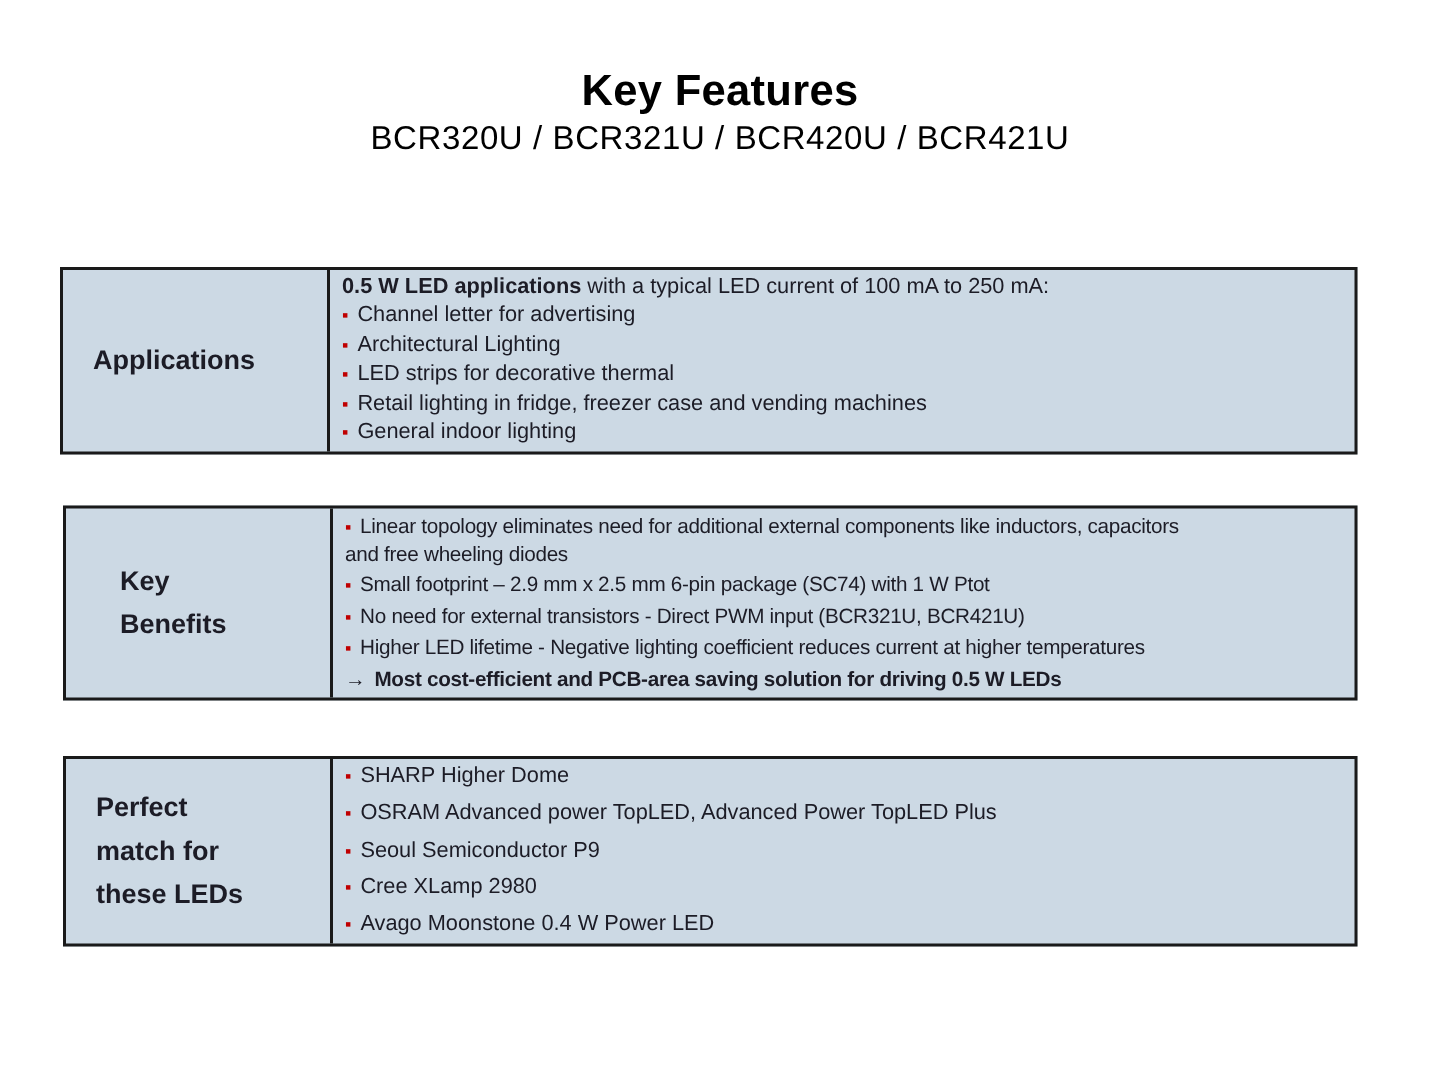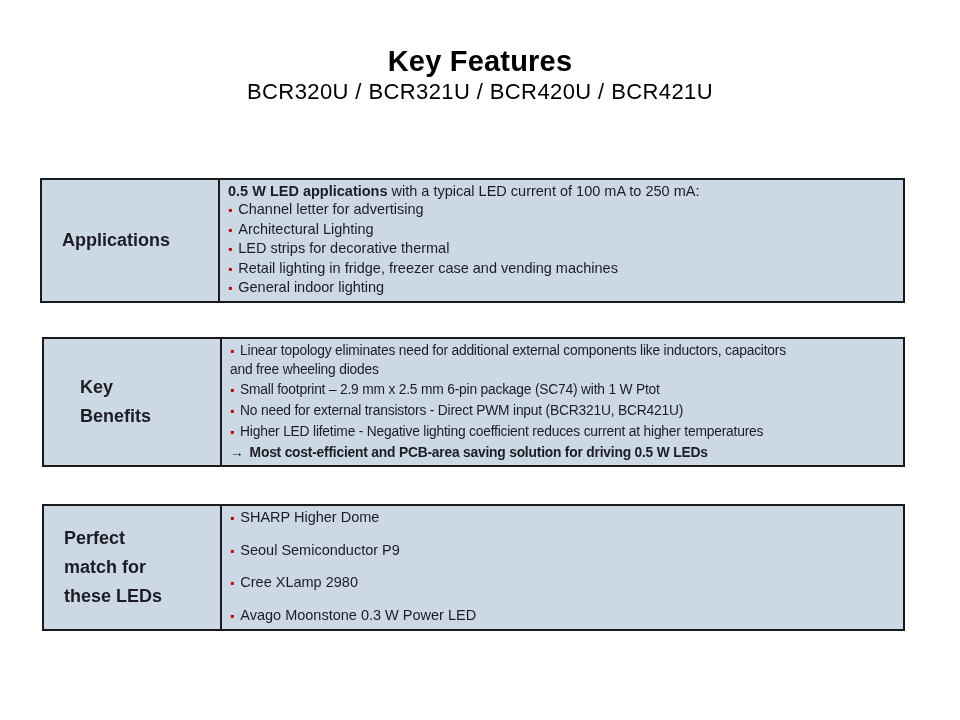--- a/index.html
+++ b/index.html
@@ -118,17 +118,18 @@
       <div class="content-line"><span class="arrow">→</span><span class="b">Most cost-efficient and PCB-area saving solution for driving 0.5 W LEDs</span></div>
     </div>
 </div>
 
 <div class="box box-3">
   <div class="label-cell">Perfect
 match for
 these LEDs</div>
   <div class="content-cell">
       <div class="content-line"><span class="bullet">▪</span><span>SHARP Higher Dome</span></div>
+      <div class="content-line"><span class="bullet">▪</span><span>OSRAM Advanced power TopLED, Advanced Power TopLED Plus</span></div>
       <div class="content-line"><span class="bullet">▪</span><span>Seoul Semiconductor P9</span></div>
       <div class="content-line"><span class="bullet">▪</span><span>Cree XLamp 2980</span></div>
-      <div class="content-line"><span class="bullet">▪</span><span>Avago Moonstone 0.3 W Power LED</span></div>
+      <div class="content-line"><span class="bullet">▪</span><span>Avago Moonstone 0.4 W Power LED</span></div>
     </div>
 </div>
 
 </body></html>

